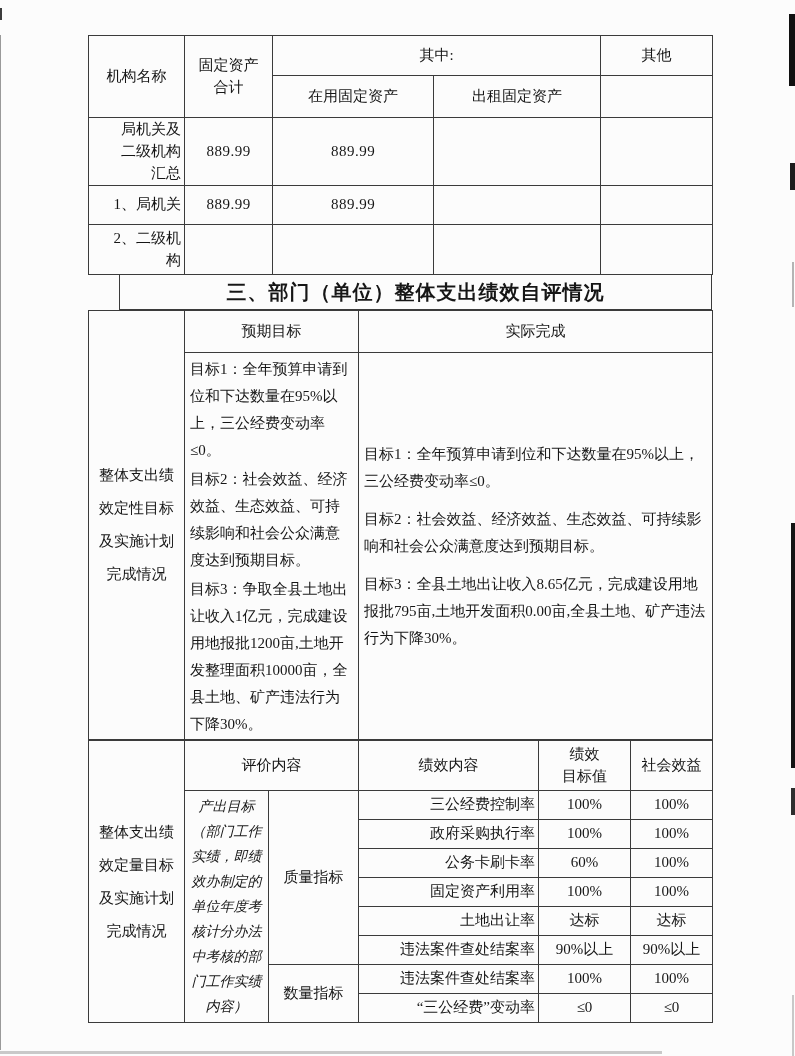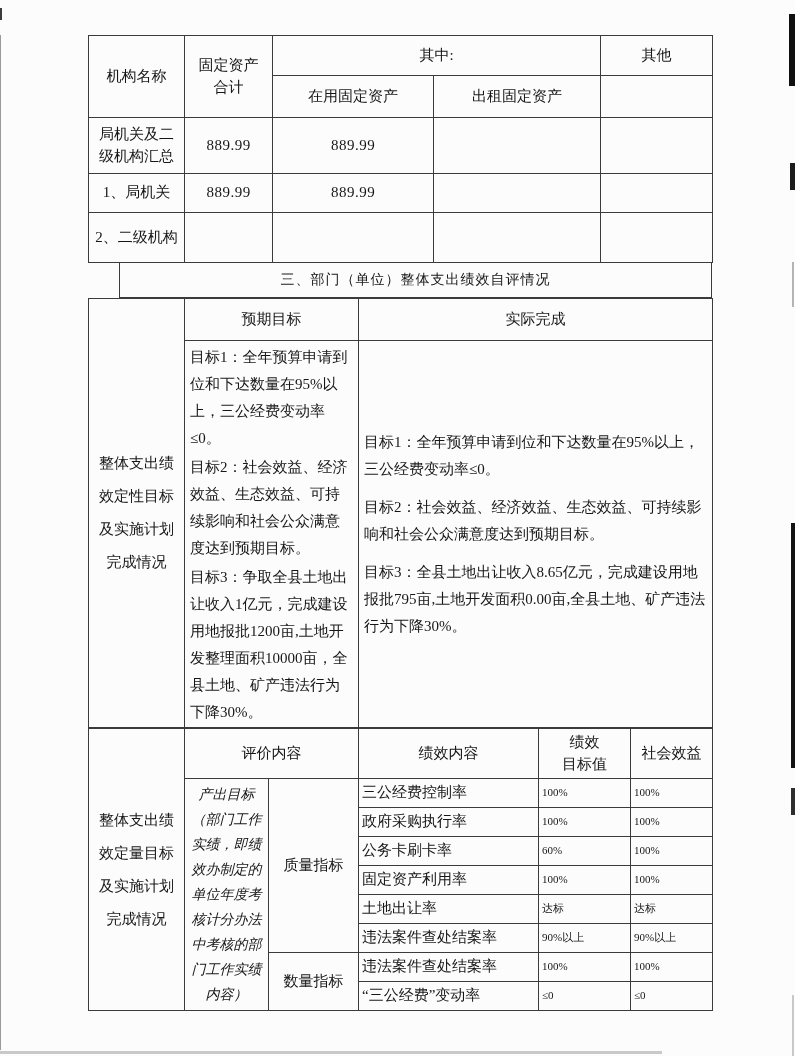--- a/index.html
+++ b/index.html
@@ -9,37 +9,37 @@
     font-family:"Liberation Serif","DejaVu Serif",serif;
     color:#161616;
     position:relative;
     overflow:hidden;
   }
   .page{position:absolute;left:0;top:0;width:795px;height:1056px;}
   .doc{position:absolute;left:88px;top:35px;width:624px;}
   table{border-collapse:collapse;table-layout:fixed;width:624px;}
   td{border:1.5px solid #3b3b3b;font-size:15px;line-height:1.45;vertical-align:middle;padding:1px 3px;overflow:hidden;}
   .c{text-align:center;}
-  .l{text-align:center;padding-left:3px;}
+  .l{text-align:right;padding-left:18px;}
   .hdr{text-align:center;}
   .two-line span{display:block;text-align:center;}
   .num{letter-spacing:0.5px;}
   .section-bar{
     border-left:1.5px solid #3b3b3b;border-right:1.5px solid #3b3b3b;border-bottom:1.5px solid #3b3b3b;
     height:34px;display:flex;align-items:center;justify-content:center;
-    font-weight:normal;font-size:14px;letter-spacing:1px;margin-left:31px;
+    font-weight:bold;font-size:20px;letter-spacing:1px;margin-left:31px;
   }
   .goal-cell{vertical-align:top;}
   .goal-cell .goal{font-size:15px;line-height:27px;text-align:left;padding:2px 2px 0 2px;}
   .actual-cell{vertical-align:middle;}
   .actual-cell .goal{font-size:15px;line-height:27px;text-align:left;padding:0 2px;margin:11px 0;}
   .side-label{font-size:15px;line-height:33px;text-align:center;padding:0 4px;}
   .output-cell{font-size:14px;line-height:25px;text-align:center;padding:2px 4px;vertical-align:middle;font-style:italic;}
-  .ind-name{text-align:left;font-size:15px;}
-  .ind-val{font-size:11px;}
+  .ind-name{text-align:right;font-size:15px;}
+  .ind-val{text-align:center;font-size:15px;}
   
   .art{position:absolute;}
   .a1{left:789px;top:14px;width:6px;height:72px;background:#101010;}
   .a2{left:790px;top:163px;width:5px;height:27px;background:#1c1c1c;}
   .a3{left:792px;top:262px;width:2px;height:45px;background:#b4b4b4;}
   .a4{left:791px;top:523px;width:4px;height:245px;background:#141414;}
   .a5{left:791px;top:788px;width:4px;height:27px;background:#2e2e2e;}
   .a6{left:792px;top:995px;width:2px;height:61px;background:#c8c8c8;}
   .a7{left:0;top:35px;width:1px;height:1015px;background:#9a9a9a;}
   .a8{left:0;top:8px;width:2px;height:12px;background:#3c3c3c;}

